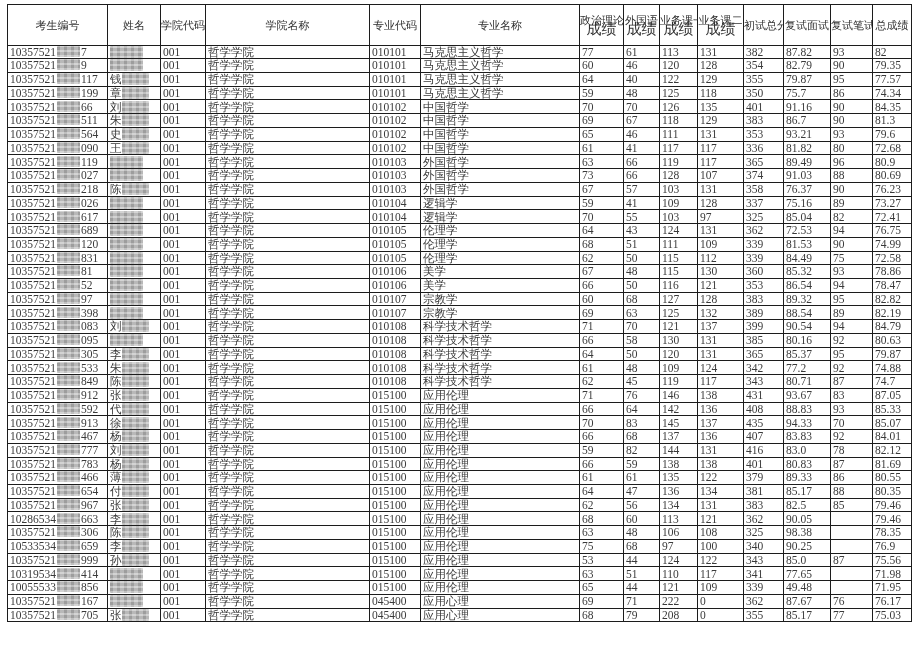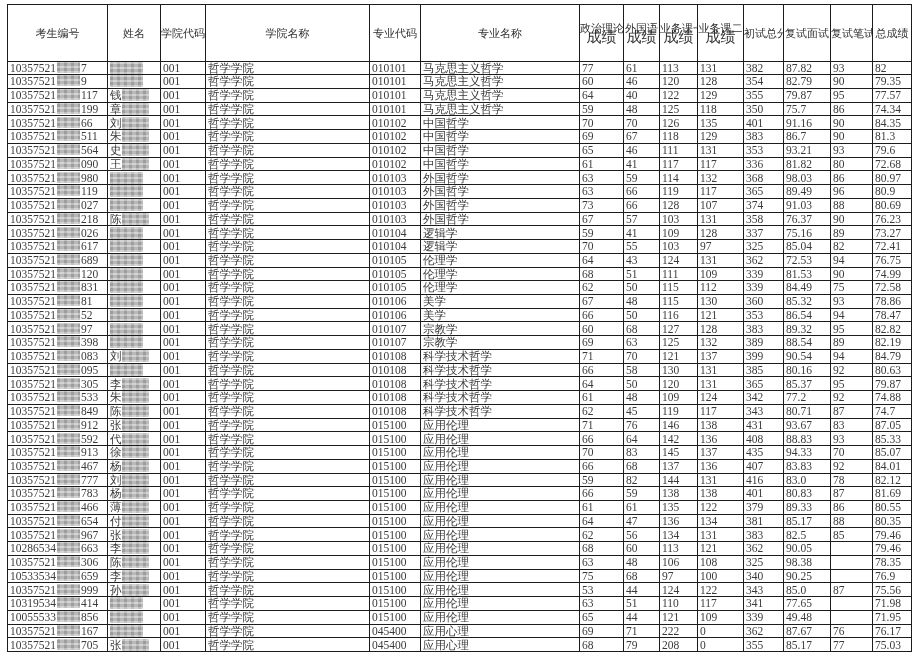--- a/index.html
+++ b/index.html
@@ -2,21 +2,21 @@
 <html><head>
 <meta charset="utf-8">
 <style>
   html,body{margin:0;padding:0;background:#ffffff;}
   .sheet{position:relative;width:913px;height:670px;background:#fff;overflow:hidden;
          font-family:"Liberation Serif","DejaVu Serif",serif;}
   table.score{position:absolute;left:7px;top:4px;width:904px;border-collapse:collapse;
               table-layout:fixed;background:#fff;}
   table.score,table.score th,table.score td{border:1px solid #1c1c1c;}
   thead th{font-weight:normal;font-size:11px;color:#2f2f2f;text-align:center;
-           padding:18px 0;height:19px;line-height:10px;white-space:nowrap;overflow:hidden;}
+           padding:10px 0;height:19px;line-height:10px;white-space:nowrap;overflow:hidden;}
   thead th .l2{display:block;font-size:15px;line-height:9.5px;}
   tbody td{font-size:11.5px;color:#3a3a3a;height:12.74px;line-height:12.3px;
            padding:0 1px 0 2px;white-space:nowrap;overflow:hidden;text-align:left;
            vertical-align:middle;}
   .redact{display:inline-block;vertical-align:-2px;border-radius:1px;background:#bdbdbd;
     background-image:
       repeating-linear-gradient(0deg, rgba(255,255,255,.28) 0 2px, rgba(0,0,0,.06) 2px 5px),
       repeating-linear-gradient(90deg, rgba(110,110,110,.28) 0 3px, rgba(215,215,215,.25) 3px 7px);
     filter:blur(.6px);}
   .redact.rid{width:23px;height:11px;margin:0 1px;vertical-align:-1px;}
@@ -184,36 +184,20 @@
           <td>61</td>
           <td>41</td>
           <td>117</td>
           <td>117</td>
           <td>336</td>
           <td>81.82</td>
           <td>80</td>
           <td>72.68</td>
         </tr>
         <tr>
-          <td><span>10357521</span><span class="redact rid"></span><span>980</span></td>
-          <td><span class="redact rname" style="width: 33px;"></span></td>
-          <td>001</td>
-          <td>哲学学院</td>
-          <td>010103</td>
-          <td>外国哲学</td>
-          <td>63</td>
-          <td>59</td>
-          <td>114</td>
-          <td>132</td>
-          <td>368</td>
-          <td>98.03</td>
-          <td>86</td>
-          <td>80.97</td>
-        </tr>
-        <tr>
           <td><span>10357521</span><span class="redact rid"></span><span>119</span></td>
           <td><span class="redact rname" style="width: 33px;"></span></td>
           <td>001</td>
           <td>哲学学院</td>
           <td>010103</td>
           <td>外国哲学</td>
           <td>63</td>
           <td>66</td>
           <td>119</td>
           <td>117</td>

